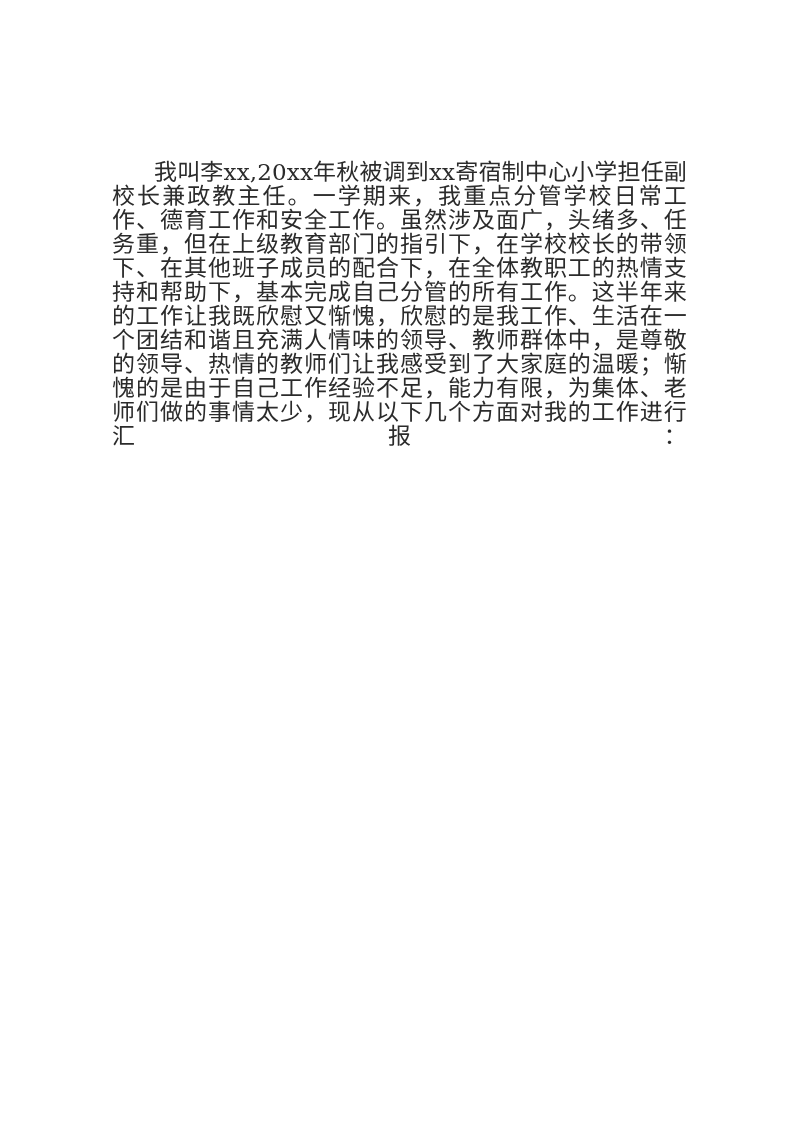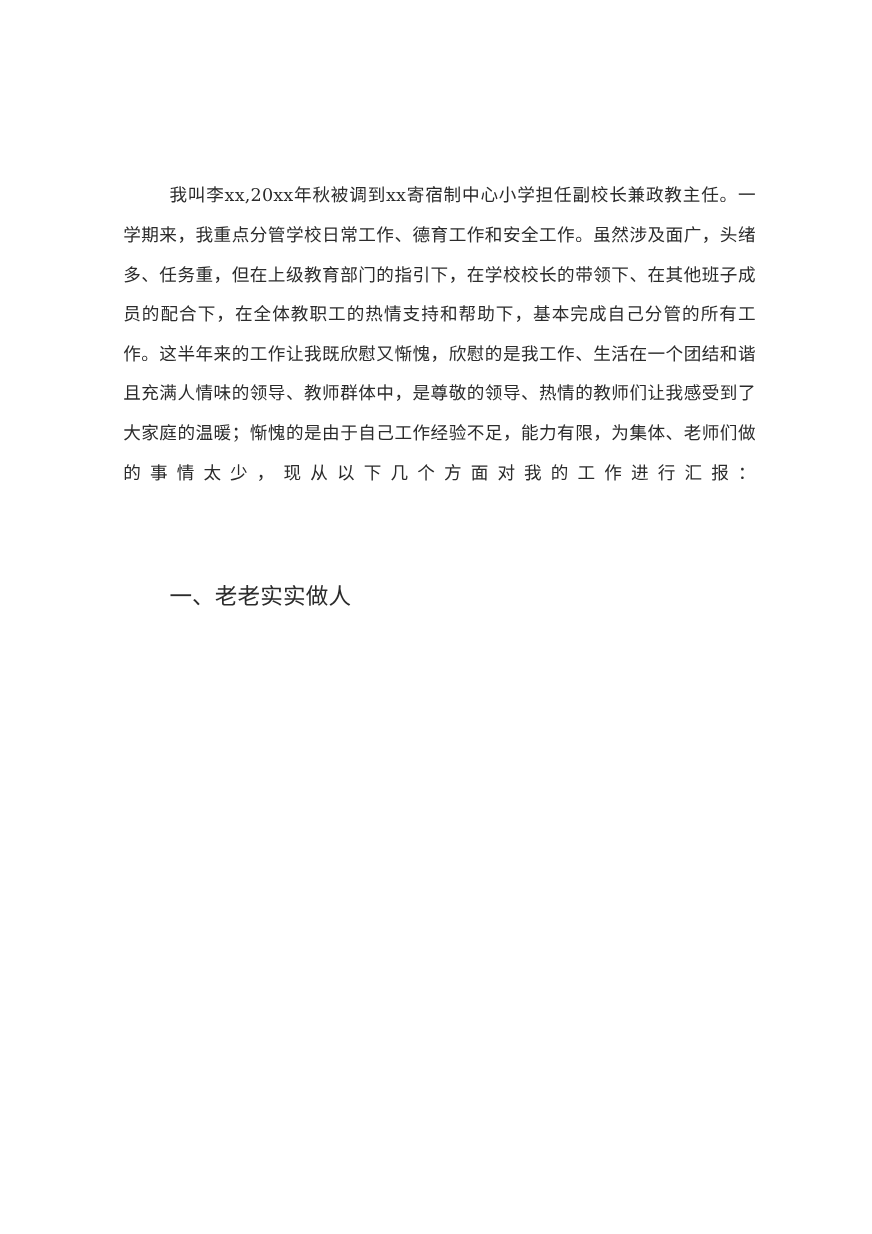--- a/index.html
+++ b/index.html
@@ -22,22 +22,22 @@
   .doc-body {
     position: absolute;
     left: 112px;
     top: 160px;
     width: 575px;
   }
 
   
   .para {
     font-family: "DejaVu Serif", "Liberation Serif", serif;
-    font-size: 16px;
-    line-height: 36px;
+    font-size: 23px;
+    line-height: 24px;
     color: #2b2b2b;
     text-align: justify;
     text-justify: inter-character;
     letter-spacing: 0.15px;
     margin: 0;
     word-break: break-all;
     -webkit-font-smoothing: antialiased;
   }
 
   
@@ -79,19 +79,18 @@
 </head>
 <body>
 
 <div class="page">
   <div class="doc-body">
 
     <p class="para indent-2">我叫李xx,20xx年秋被调到xx寄宿制中心小学担任副校长兼政教主任。一学期来，我重点分管学校日常工作、德育工作和安全工作。虽然涉及面广，头绪多、任务重，但在上级教育部门的指引下，在学校校长的带领下、在其他班子成员的配合下，在全体教职工的热情支持和帮助下，基本完成自己分管的所有工作。这半年来的工作让我既欣慰又惭愧，欣慰的是我工作、生活在一个团结和谐且充满人情味的领导、教师群体中，是尊敬的领导、热情的教师们让我感受到了大家庭的温暖；惭愧的是由于自己工作经验不足，能力有限，为集体、老师们做的事情太少，现从以下几个方面对我的工作进行汇报：</p>
 
     <div class="gap-heading-before"></div>
 
-    <p class="heading">一、老老实实做人</p>
 
     <div class="gap-heading-after"></div>
 
 
   </div>
 </div>
 
 </body></html>

